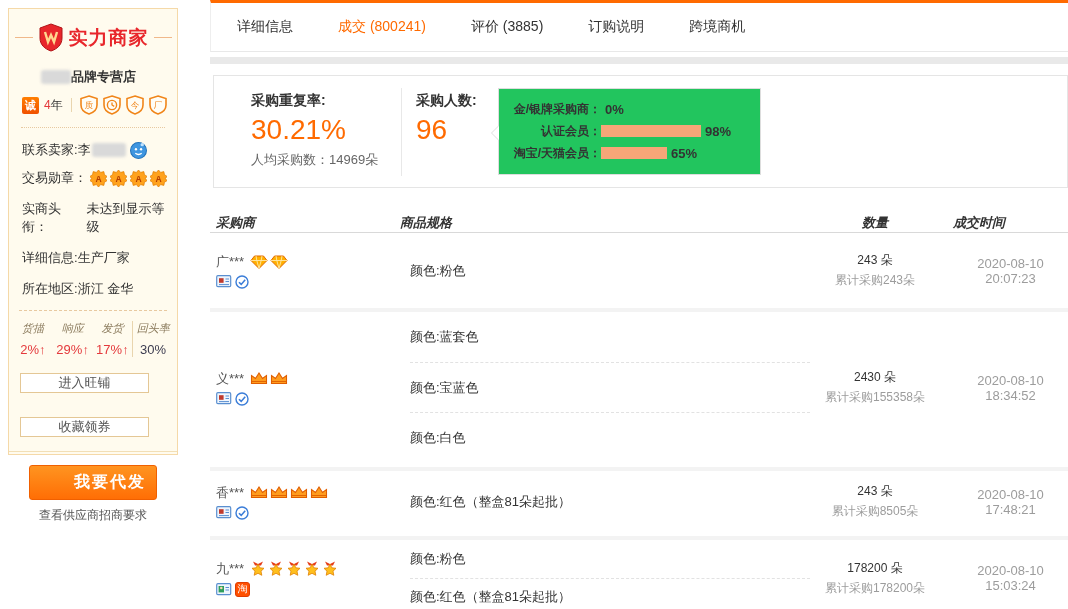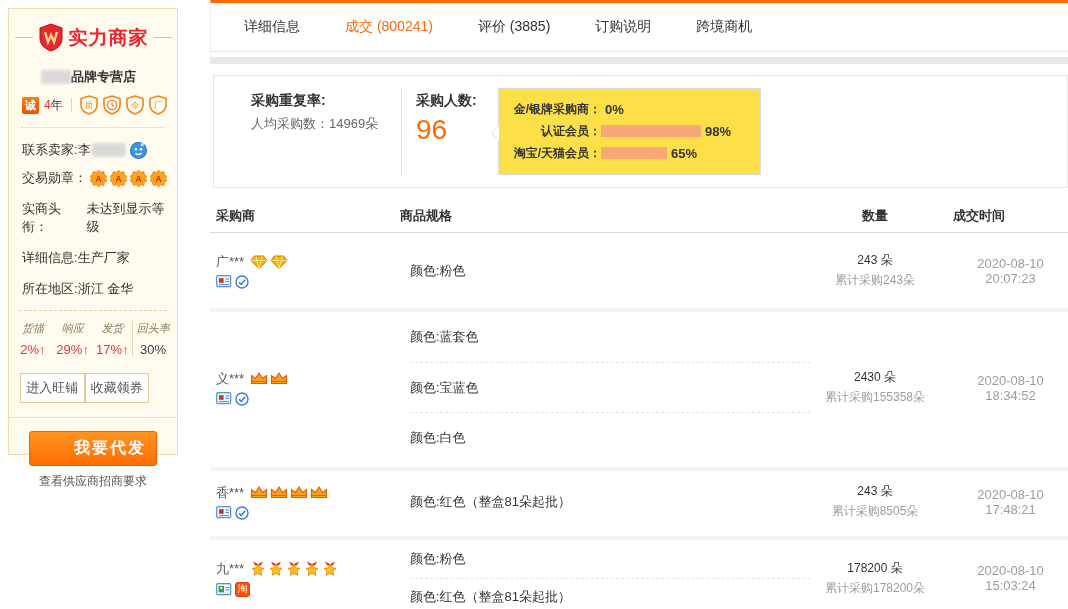--- a/index.html
+++ b/index.html
@@ -26,61 +26,61 @@
   .dot-div { margin:12px 12px 0 12px; border-top:1px dotted #e8c9a0; }
   .srow { margin:13px 0 0 13px; font-size:13px; color:#333; display:flex; align-items:center; }
   .medal-row { margin:10px 0 0 13px; display:flex; align-items:center; gap:3px; }
   .dash-div { margin:12px 10px 0 10px; border-top:1px dashed #e8c9a0; }
   .metrics { display:flex; margin:10px 4px 0 4px; text-align:center; }
   .metric { flex:1; }
   .metric.div { border-left:1px solid #e9d5ae; }
   .m-label { color:#8a7a5c; font-size:11px;font-style:italic; }
   .m-val { margin-top:6px; font-size:13px; color:#e4393c; }
   .m-val.dark { color:#3c3c50; }
-  .btn-row { display:flex; gap:0; margin:16px 28px 0 11px; }
+  .btn-row { display:flex; gap:24px; margin:16px 28px 0 11px;flex-direction:column; }
   .sbtn { flex:1; height:30px; background:#fff; border:1px solid #e4c795; color:#555;
     font-size:13px; cursor:pointer; font-family:inherit; }
   .side-sep { margin-top:14px; border-top:1px solid #f2dfb6; }
   .daifa { display:block; margin:13px auto 0 auto; width:128px; height:35px;
     background:linear-gradient(#ff9420,#ff6e05); border:1px solid #f06000; border-radius:3px;
     color:#fff; font-size:16px; font-weight:bold; letter-spacing:2px; cursor:pointer; font-family:inherit;padding-left:34px; }
   .supplier-link { text-align:center; margin-top:7px; font-size:12px; color:#555; cursor:pointer; }
 
   
   .main { position:absolute; left:210px; top:0; width:858px; height:609px; }
   .tabbar { height:52px; border-top:3px solid #ff6a00; border-bottom:1px solid #e8e8e8;
     border-left:1px solid #eee; background:#fff; display:flex; align-items:center; }
-  .tab { margin-left:33px; font-size:14px; color:#333; cursor:pointer; white-space:nowrap; }
+  .tab { margin-left:26px; font-size:14px; color:#333; cursor:pointer; white-space:nowrap; }
   .tab + .tab { margin-left:45px; }
   .tab.active { color:#ff6a00; }
   .grayband { margin-top:5px; height:7px; background:#e9e9e9; }
 
   .stats { position:absolute; left:3px; top:75px; width:855px; height:113px;
     background:#fff; border:1px solid #e5e5e5; }
   .stat-block1 { position:absolute; left:37px; top:16px; }
   .stat-label { font-size:14px; font-weight:bold; color:#333; }
   .stat-big { font-size:28px; color:#ff6a00; margin-top:4px; }
   .stat-sub { font-size:13px; color:#666; margin-top:5px; }
   .stat-vdiv { position:absolute; left:187px; top:12px; height:88px; border-left:1px solid #e8e8e8; }
   .stat-block2 { position:absolute; left:202px; top:16px; }
   .callout { position:absolute; left:284px; top:12px; width:263px; height:87px;
-    border:1px solid #ddd; background:#fde047; padding:9px 10px 17px 6px; }
+    border:1px solid #ddd; background:#22c55e; padding:9px 10px 17px 6px; }
   .callout:before { content:""; position:absolute; left:-8px; top:36px; width:0; height:0;
     border-top:8px solid transparent; border-bottom:8px solid transparent; border-right:8px solid #ddd; }
   .callout:after { content:""; position:absolute; left:-7px; top:37px; width:0; height:0;
     border-top:7px solid transparent; border-bottom:7px solid transparent; border-right:7px solid #fff; }
   .c-row { display:flex; align-items:center; height:22px; }
   .c-label { width:96px; text-align:right; font-size:12px; color:#333; font-weight:bold; flex:none; }
   .c-bar { height:12px; background:#f7a678; flex:none; }
   .c-pct { font-size:13px; font-weight:bold; color:#333; margin-left:4px; }
 
   
   .table { position:absolute; left:0; top:200px; width:858px; }
-  .thead { display:flex; height:33px; align-items:center; border-bottom:1px solid #d9d9d9;
-    font-weight:bold; font-size:13px; color:#333; background:#fff; }
+  .thead { display:flex; height:33px; align-items:flex-end; border-bottom:1px solid #d9d9d9;
+    font-weight:bold; font-size:13px; color:#333; background:#fff;font-style:italic; }
   .col-buyer { width:190px; padding-left:6px; flex:none; }
   .col-spec  { width:410px; flex:none; }
   .col-qty   { width:130px; flex:none; text-align:center; }
   .col-time  { width:128px; flex:none; padding-left:13px; }
   .trow { display:flex; background:#fff; margin-top:4px; }
   .trow:first-of-type { margin-top:2px; }
   .trow + .trow { border-top:4px solid #f3f3f3; }
   .r1 { height:67px; } .r2 { height:155px; } .r3 { height:65px; } .r4 { height:80px; }
   .buyer-cell { display:flex; flex-direction:column; justify-content:center; gap:4px; }
   .buyer-line { display:flex; align-items:center; gap:2px; }
@@ -276,20 +276,21 @@
       <span class="tab">评价 (3885)</span>
       <span class="tab">订购说明</span>
       <span class="tab">跨境商机</span>
     </div>
 
     <div class="grayband"></div>
 
     <section class="stats">
       <div class="stat-block1">
         <div class="stat-label">采购重复率:</div>
+        <div class="stat-big">30.21%</div>
         <div class="stat-sub"><span>人均采购数：</span><span>14969朵</span></div>
       </div>
       <div class="stat-vdiv"></div>
       <div class="stat-block2">
         <div class="stat-label">采购人数:</div>
         <div class="stat-big">96</div>
       </div>
 
       <div class="callout">
         <div class="c-row">

